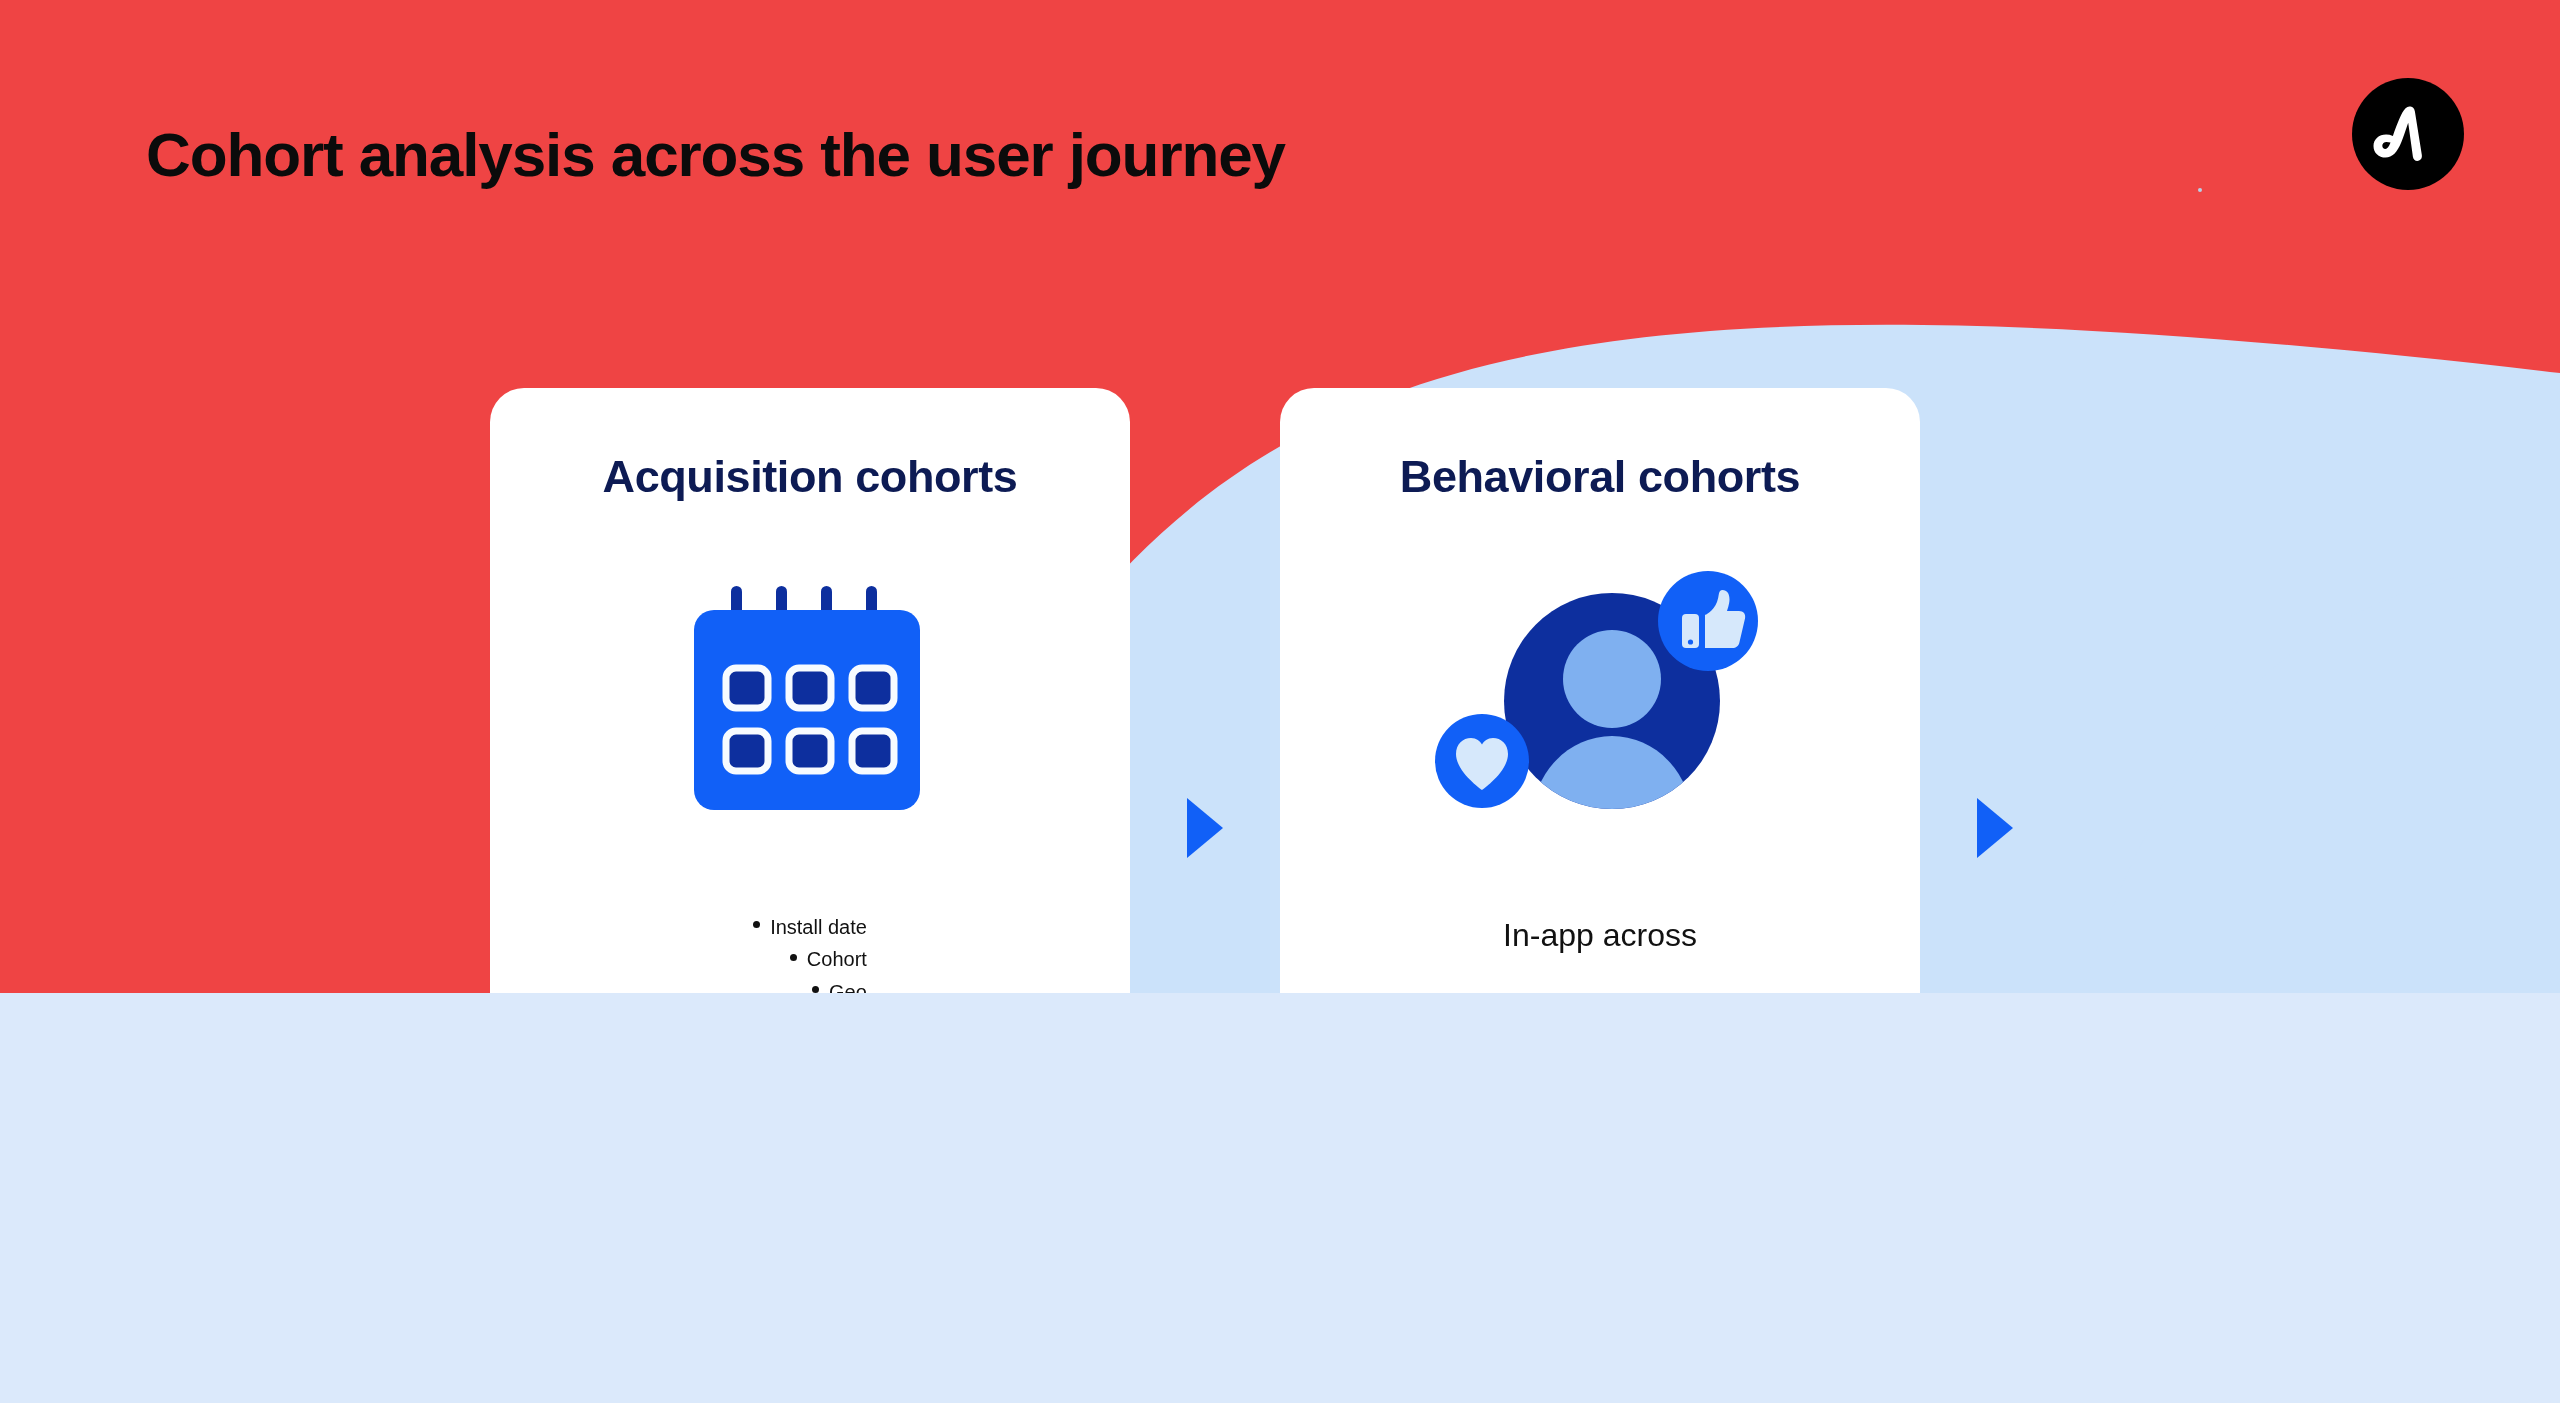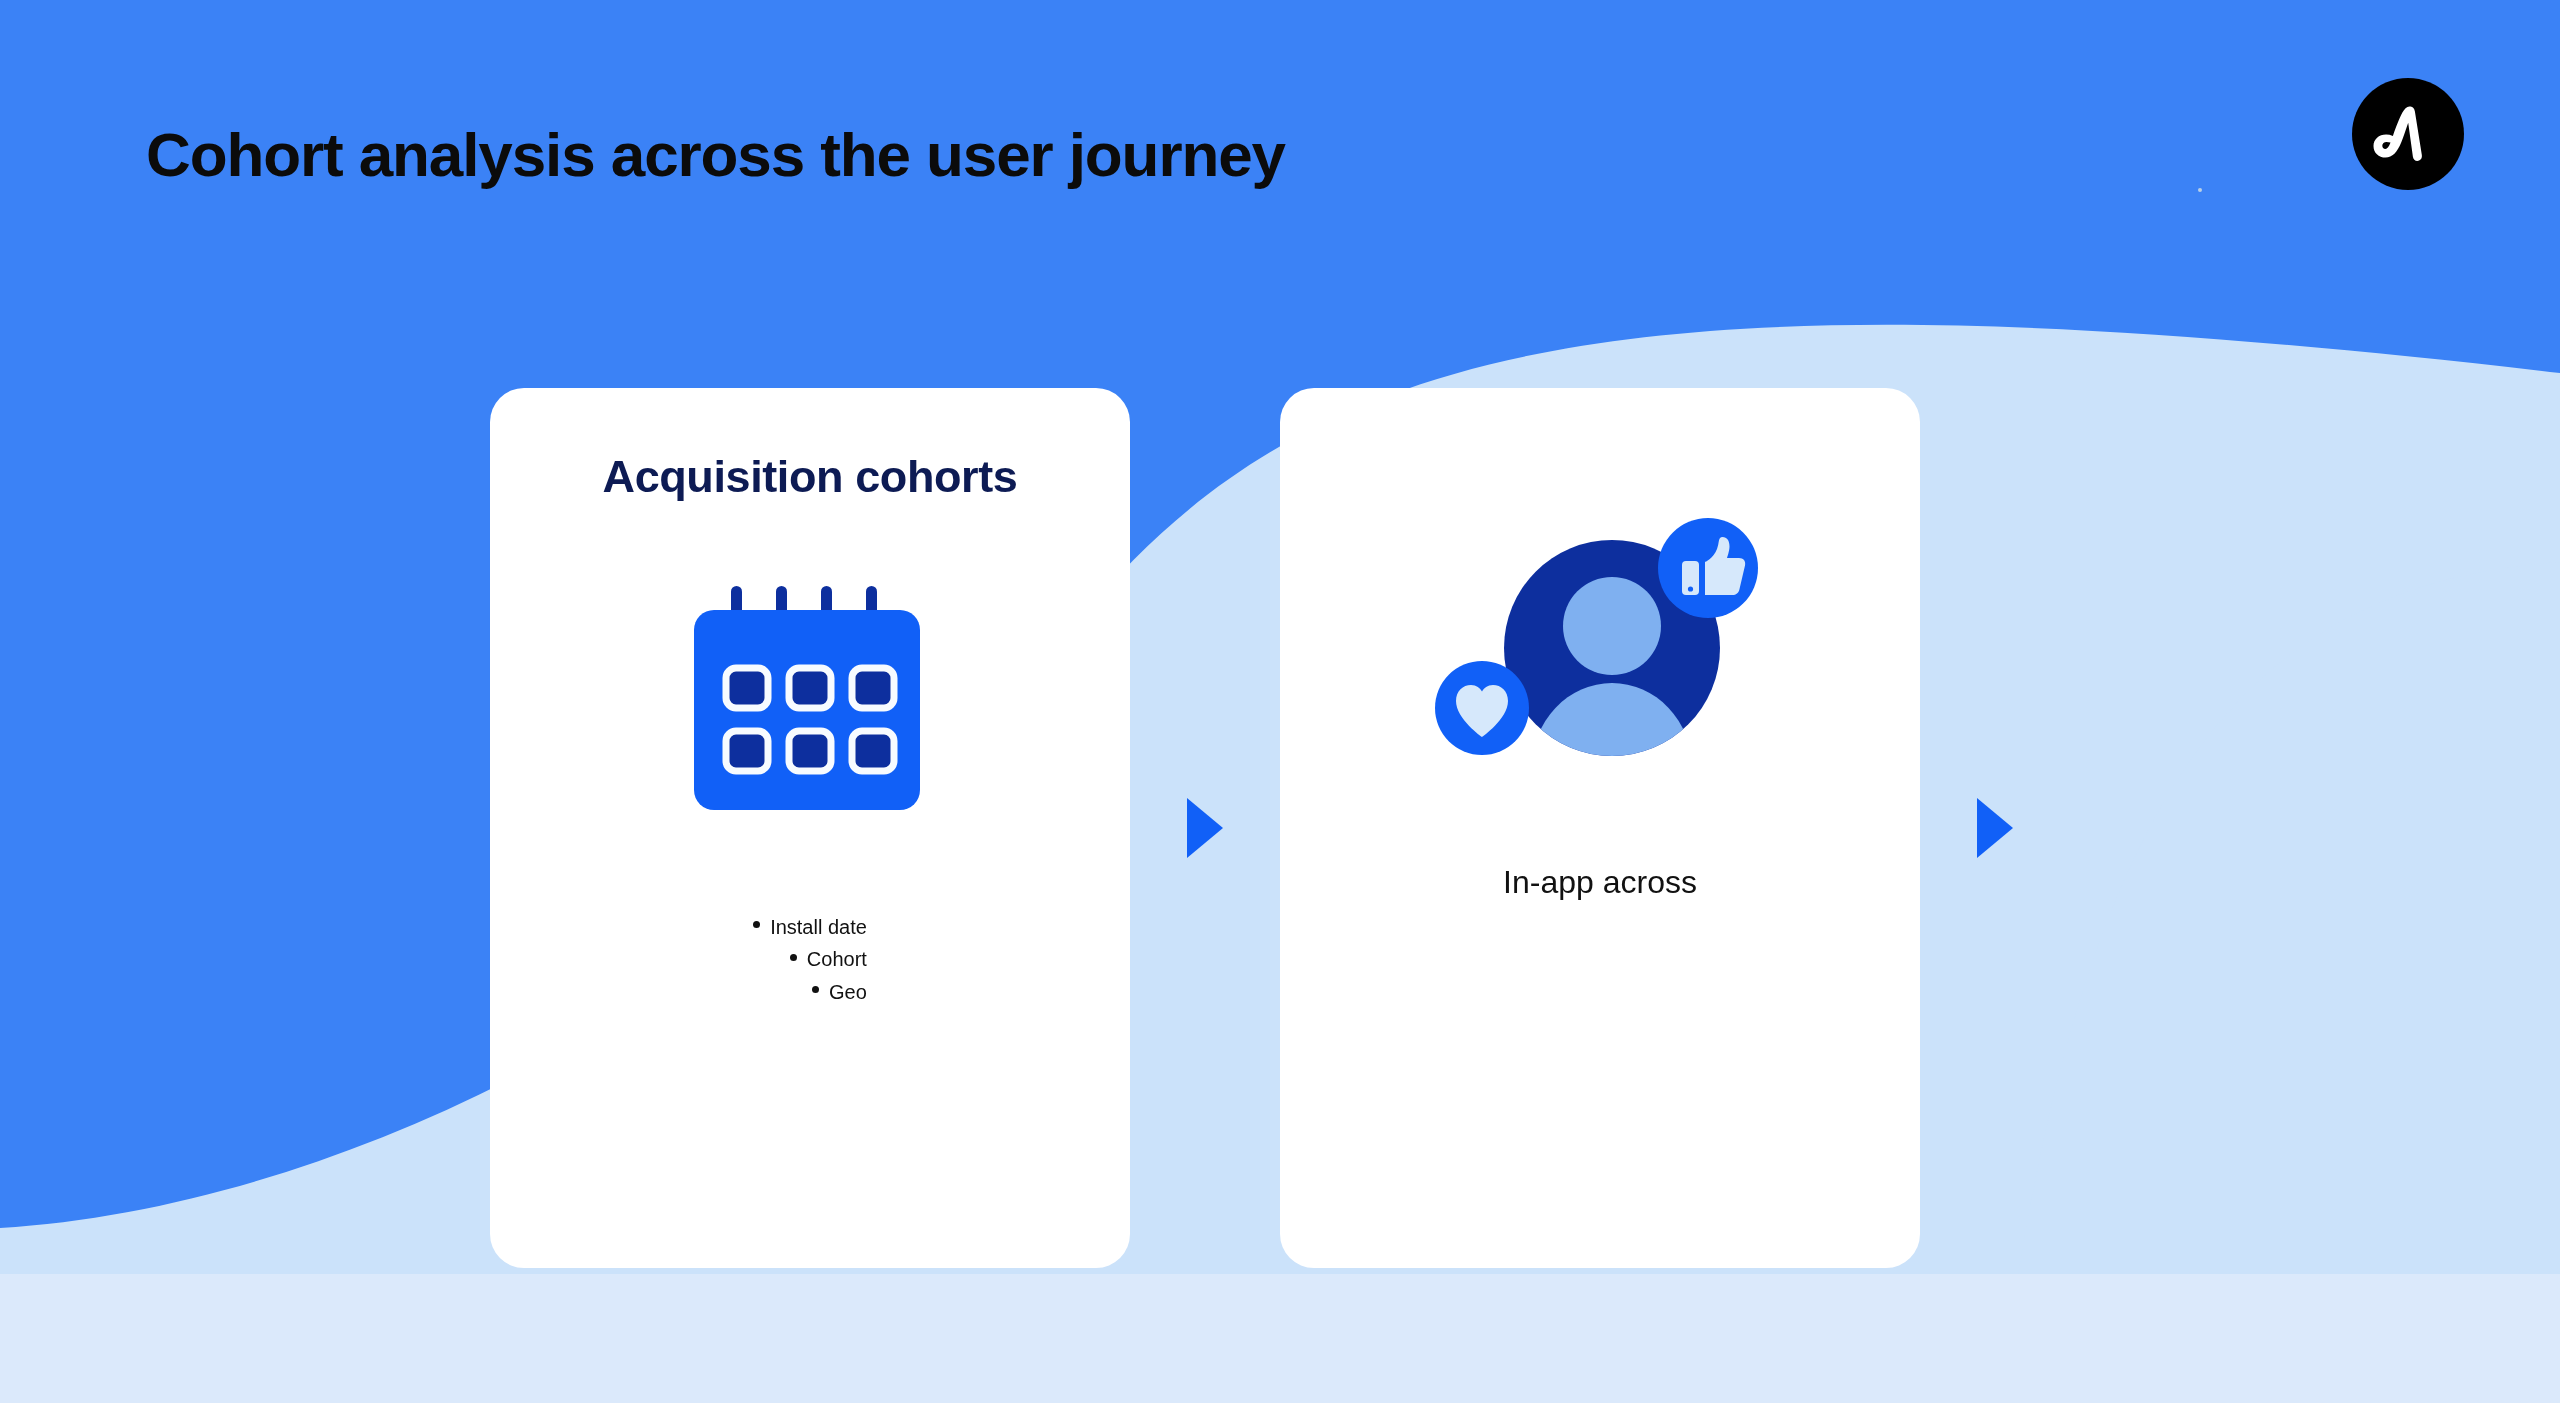--- a/index.html
+++ b/index.html
@@ -11,22 +11,22 @@
     height: 1403px;
     overflow: hidden;
     font-family: "Liberation Sans", sans-serif;
     background: #dbe9fb;
   }
 
   
   .slide {
     position: relative;
     width: 2560px;
-    height: 1274px;
-    background: #3b82f6;
+    height: 993px;
+    background: #ef4444;
     overflow: hidden;
   }
 
   
   .bg-decor {
     position: absolute;
     inset: 0;
     width: 2560px;
     height: 1403px;
     pointer-events: none;
@@ -236,20 +236,21 @@
           <li><span class="dot"></span><span>Geo</span></li>
         </ul>
       </div>
     </div>
 
     <div class="arrow-gap">
       <div class="arrow-tri"></div>
     </div>
 
     <div class="card">
+      <div class="card-title">Behavioral cohorts</div>
 
       <div class="card-icon">
         <svg width="340" height="260" viewBox="0 0 340 260">
           <defs>
             <clipPath id="avatarClip">
                 <circle cx="182" cy="130" r="108"></circle>
               </clipPath>
           </defs>
 
           <circle cx="182" cy="130" r="108" fill="#0d2f9e"></circle>

